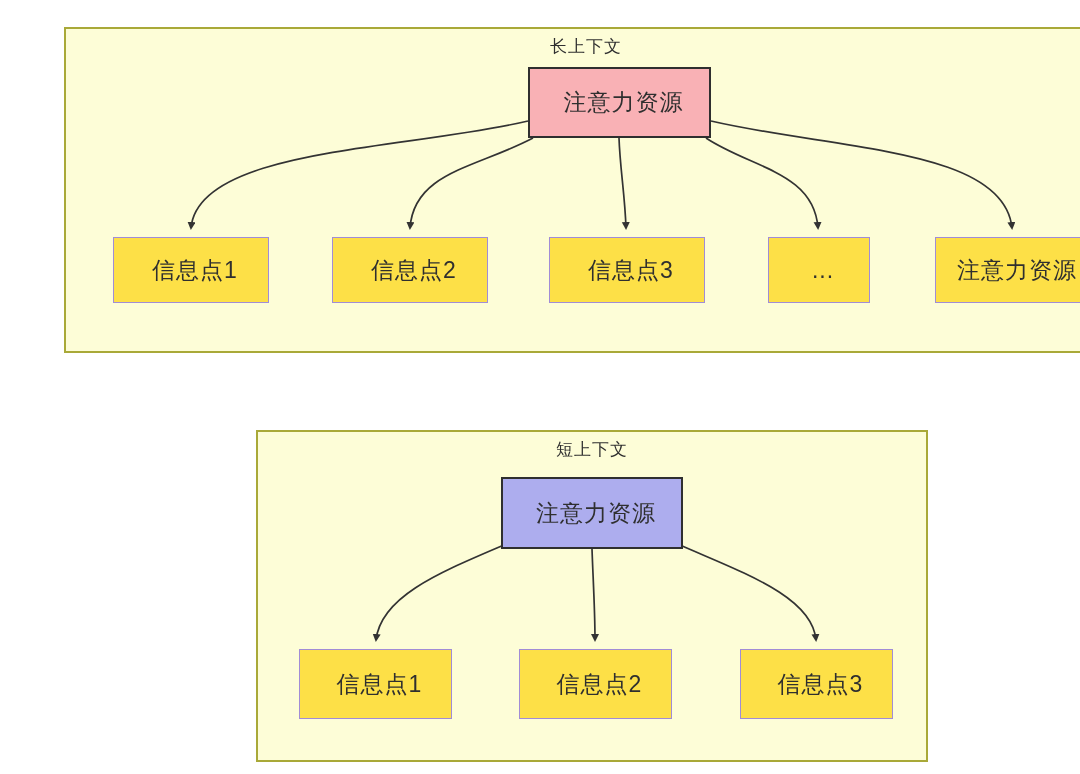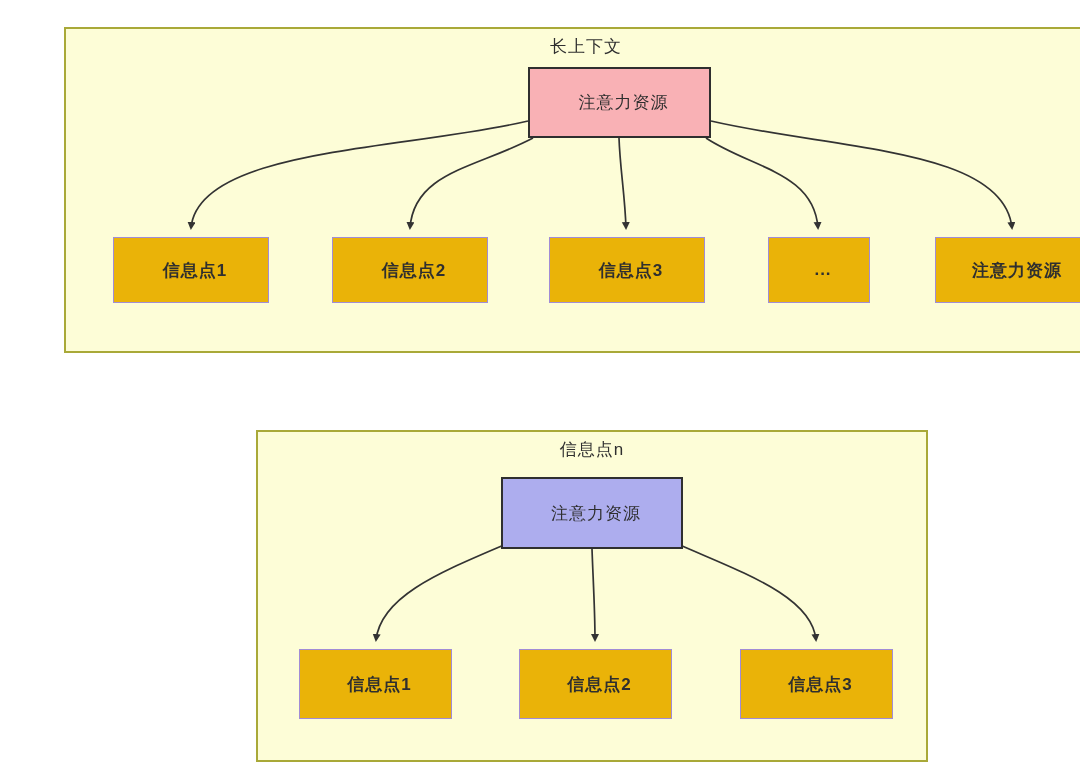--- a/index.html
+++ b/index.html
@@ -41,36 +41,35 @@
     width: 1080px; height: 774px;
     z-index: 2;
     pointer-events: none;
   }
   .node {
     position: absolute;
     box-sizing: border-box;
     display: flex;
     align-items: center;
     justify-content: center;
-    font-size: 17px;
+    font-size: 23px;
     color: #2f2f2f;
     text-align: center;
     z-index: 3;
     letter-spacing: 1px;
     padding-left: 8px;
   }
   .attention {
     border: 2px solid #2f2f2f;
   }
   .attention-long  { left: 482px; top: 67px;  width: 183px; height: 71px; background: #f9b1b5; }
   .attention-short { left: 455px; top: 477px; width: 182px; height: 72px; background: #adadee; }
   .info {
-    background: #eab308;
+    background: #fde047;
     border: 1.5px solid #a18cd6;
-    font-weight: bold;
   }
   .r1 { top: 237px; height: 66px; }
   .r1-b1   { left: 67px;  width: 156px; }
   .r1-b2   { left: 286px; width: 156px; }
   .r1-b3   { left: 503px; width: 156px; }
   .r1-dots { left: 722px; width: 102px; }
   .r1-bn   { left: 889px; width: 156px; }
   .r2 { top: 649px; height: 70px; }
   .r2-b1 { left: 253px; width: 153px; }
   .r2-b2 { left: 473px; width: 153px; }
@@ -79,21 +78,21 @@
 </head>
 <body>
 
 <div class="stage">
 
   <div class="container container-long">
     <div class="ctitle">长上下文</div>
   </div>
 
   <div class="container container-short">
-    <div class="ctitle">信息点n</div>
+    <div class="ctitle">短上下文</div>
   </div>
 
   <svg class="arrows" viewBox="0 0 1080 774" xmlns="http://www.w3.org/2000/svg">
     <defs>
       <marker id="ah" markerWidth="9" markerHeight="9" refX="6" refY="4" orient="auto" markerUnits="userSpaceOnUse">
         <path d="M0,0 L8,4 L0,8 Z" fill="#333333"></path>
       </marker>
     </defs>
     <g stroke="#333333" stroke-width="1.7" fill="none" marker-end="url(#ah)">
 

